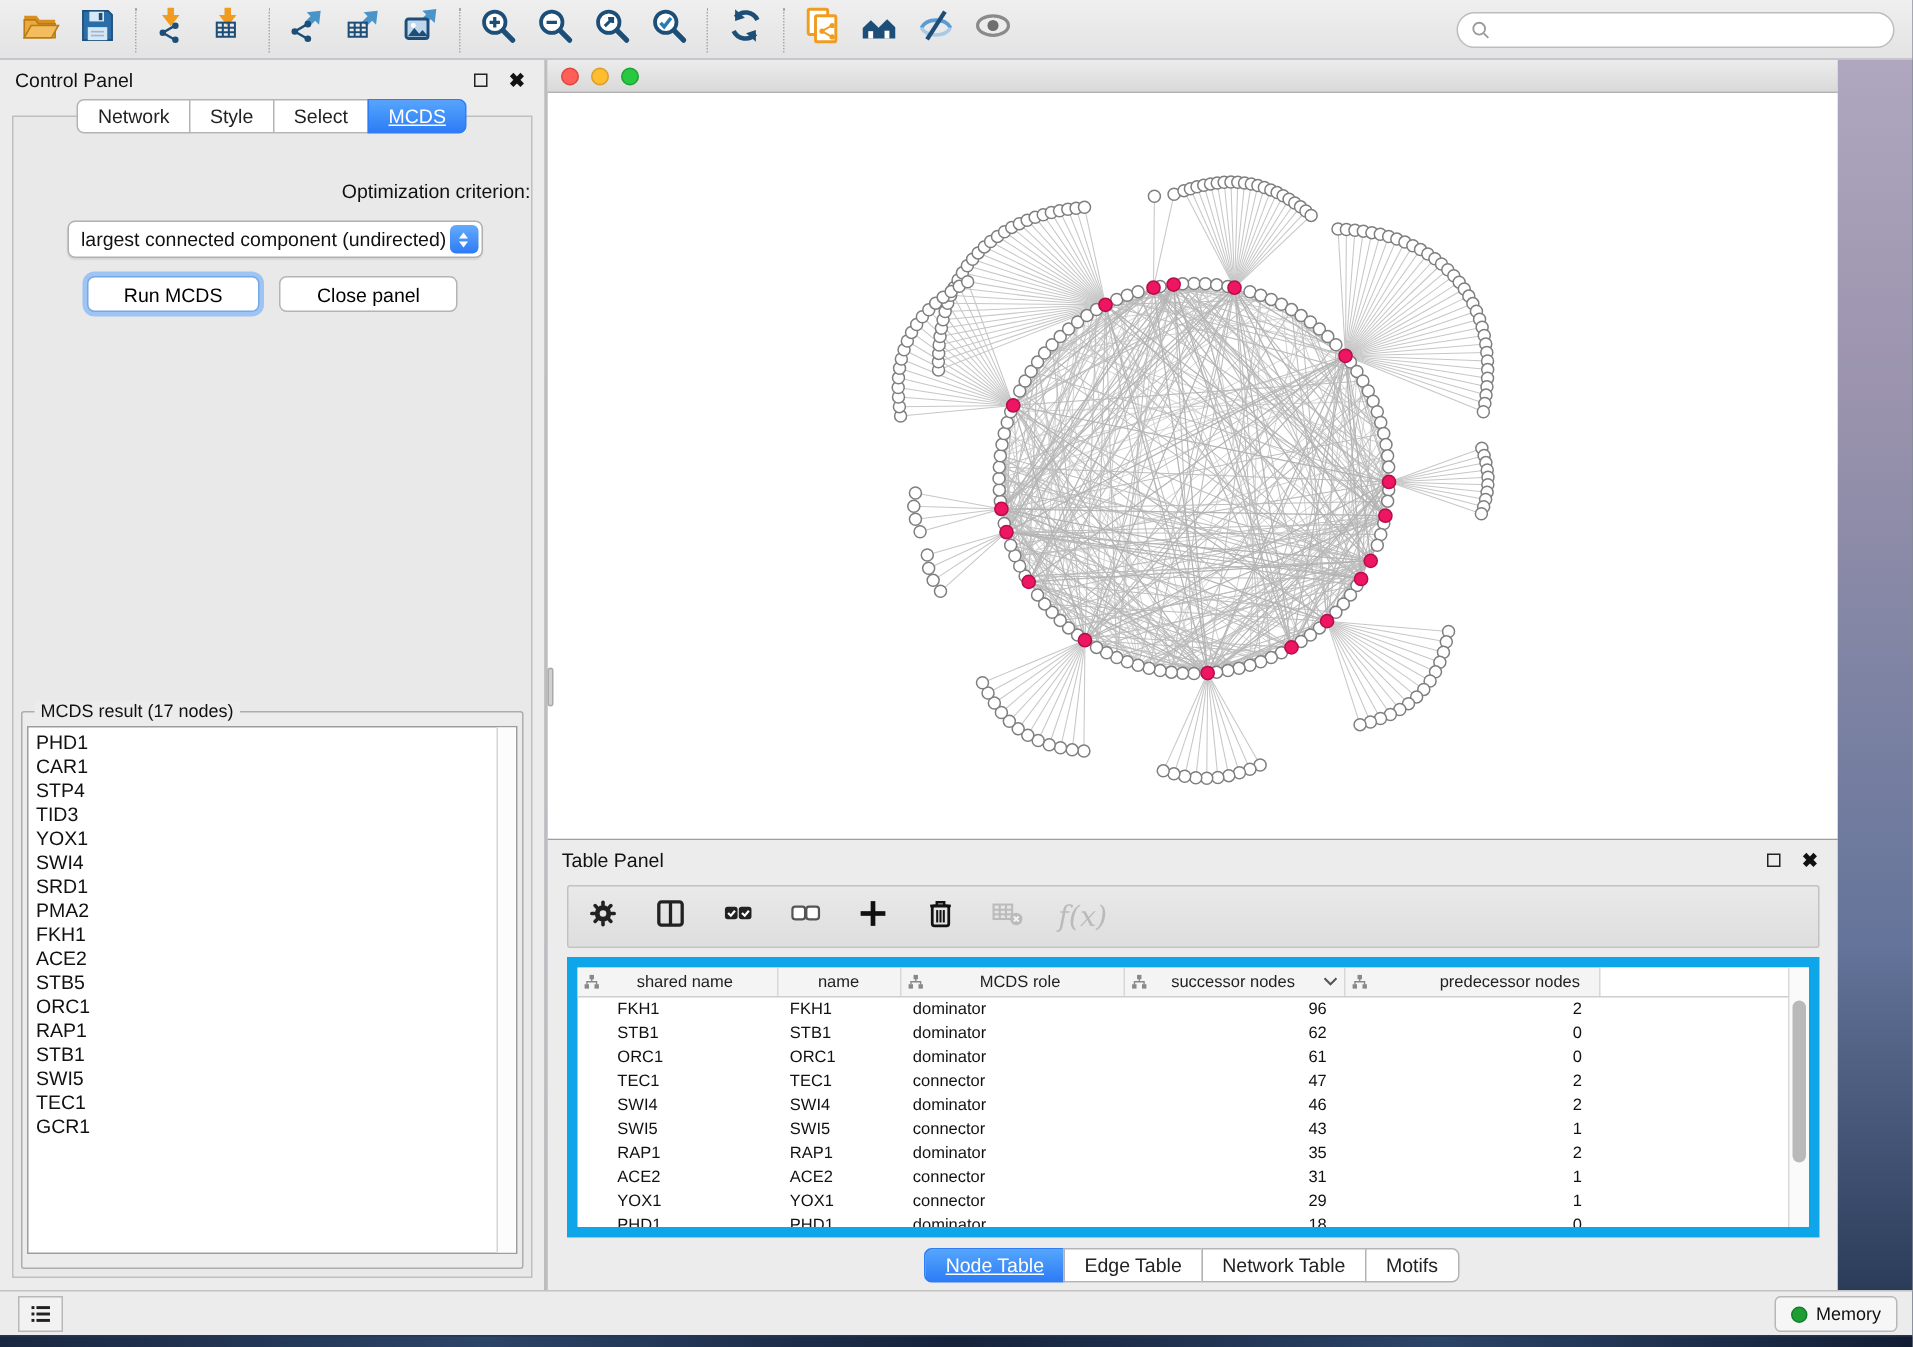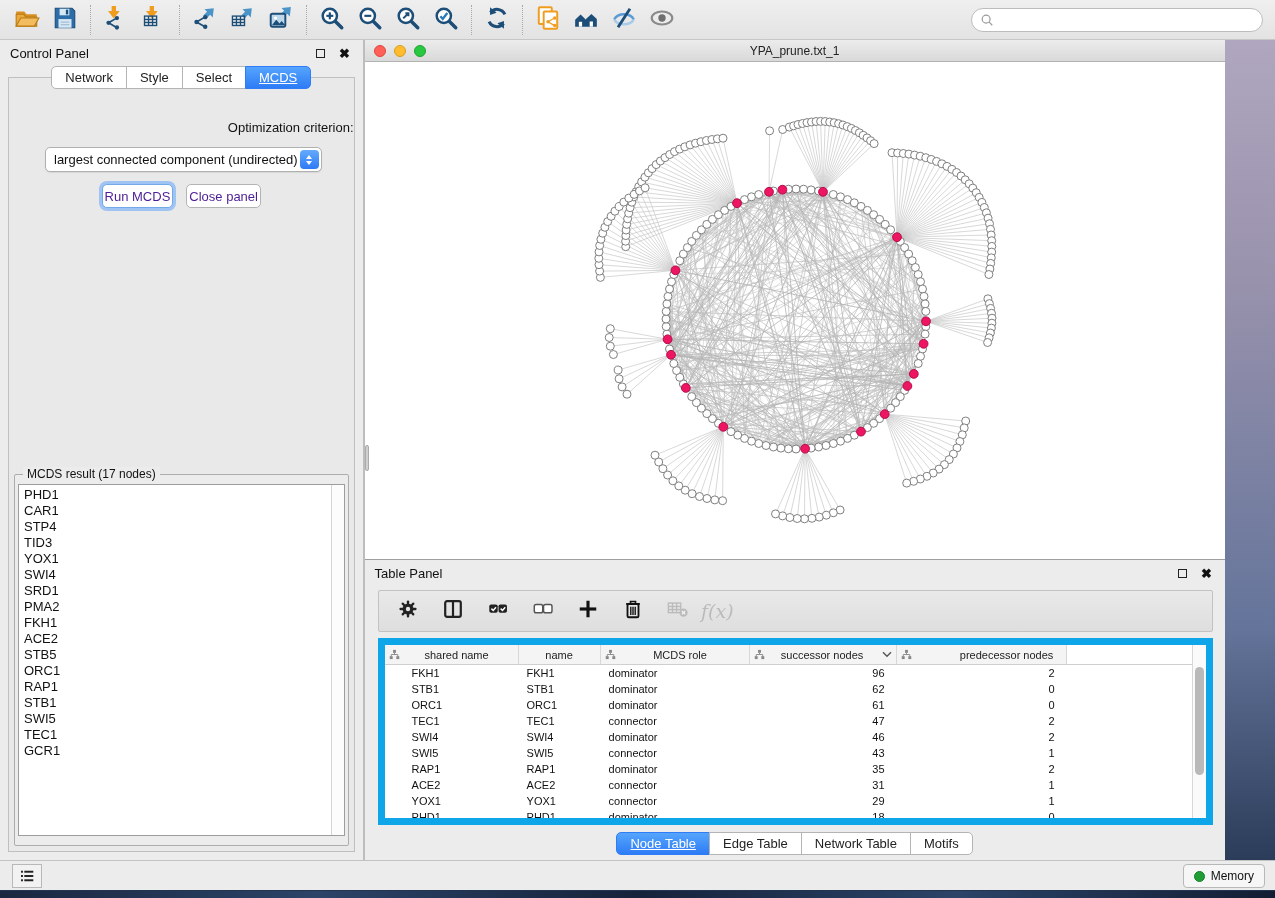--- a/index.html
+++ b/index.html
@@ -47,22 +47,22 @@
     display:flex; flex-direction:column; padding-top:30px; }
   #opt-label { text-align:right; font-size:13px; color:#111; margin-top:12px; }
   #criterion-select { display:flex; align-items:center; height:25px; margin:12px 32px 0 36px;
     background:#fff; border:1px solid #b0b0b0; border-radius:5px; box-shadow:0 1px 1px rgba(0,0,0,.08); }
   #criterion-select .val { flex:1; font-size:13px; padding-left:8px; color:#111; white-space:nowrap; }
   #criterion-select .stepper { width:19px; height:19px; margin:2px; border-radius:4px;
     background:linear-gradient(#64abfd,#2d7af5); display:flex; flex-direction:column; align-items:center; justify-content:center; gap:2px; }
   .chev-up { width:0; height:0; border-left:3.5px solid transparent; border-right:3.5px solid transparent; border-bottom:4px solid #fff; }
   .chev-dn { width:0; height:0; border-left:3.5px solid transparent; border-right:3.5px solid transparent; border-top:4px solid #fff; }
   #cp-buttons { display:flex; justify-content:center; gap:13px; margin-top:12px; }
-  .mac-btn { font-family:"Liberation Sans",sans-serif; font-size:13px; color:#4c1d95; background:#fff;
-    border:1px solid #b4b4b4; border-radius:5px; padding:3px 2px; height:24px; cursor:default; }
+  .mac-btn { font-family:"Liberation Sans",sans-serif; font-size:13px; color:#000000; background:#fff;
+    border:1px solid #b4b4b4; border-radius:5px; padding:3px 24px; height:24px; cursor:default; }
   .mac-btn.focus { box-shadow:0 0 0 3px rgba(110,170,250,.6); border-color:#74a9e8; }
   #mcds-fieldset { margin:6px 5px 5px 5px; height:372px; border:1px solid #adadad; border-radius:2px;
     padding:2px 3px 3px 3px; position:relative; background:#ececec; }
   #mcds-legend { position:absolute; top:-8px; left:8px; background:#ececec; padding:0 4px; font-size:12px; color:#111; }
   #mcds-list { margin-top:7px; height:352px; background:#fff; border:1px solid #9d9d9d; display:flex; }
   #mcds-items { flex:1; overflow:hidden; padding:2px 0 0 5px; }
   .mcds-item { font-size:13px; color:#111; line-height:16px; }
   #mcds-scroll { width:13px; border-left:1px solid #d5d5d5; background:#fcfcfc; }
   
   #network-window { height:520px; display:flex; flex-direction:column; border-bottom:1px solid #9f9f9f; }
@@ -72,21 +72,21 @@
   .tl { width:12px; height:12px; border-radius:50%; }
   .tl.red { background:#ff5f57; border:1px solid #e0443e; }
   .tl.yellow { background:#febc2e; border:1px solid #d99e22; }
   .tl.green { background:#28c840; border:1px solid #1ea331; }
   #net-title { position:absolute; left:0; right:0; text-align:center; font-size:12px; color:#222; }
   #net-canvas { flex:1; background:#fff; overflow:hidden; }
   
   #table-panel { flex:1; background:#ececec; display:flex; flex-direction:column; }
   #tp-toolbar { margin:4px 12px 0 13px; height:42px; background:linear-gradient(#e9e9e9,#dedede);
     border:1px solid #c2c2c2; border-radius:2px; display:flex; align-items:center; padding-left:12px; gap:17px; }
-  .tp-btn { width:28px; height:28px; display:flex; align-items:center; justify-content:flex-end; cursor:default; }
+  .tp-btn { width:28px; height:28px; display:flex; align-items:center; justify-content:flex-start; cursor:default; }
   .tp-btn svg { width:22px; height:22px; }
   .tp-btn.disabled { opacity:.55; }
   .fx-label { font-family:"DejaVu Serif", serif; font-style:italic; font-size:19px; color:#9a9a9a; }
   #node-table { margin:6px 12px 0 13px; height:187px; background:#fff; border:7px solid #0ea5e9;
     display:flex; position:relative; font-size:11px; }
   #table-main { flex:1; overflow:hidden; }
   #table-header { display:flex; height:20px; background:#f4f4f4; border-bottom:1px solid #cfcfcf; }
   .th-cell { display:flex; align-items:center; border-right:1px solid #d8d8d8; padding:0 4px; position:relative; }
   .th-cell .lbl { flex:1; text-align:center; font-size:11px; color:#222; }
   .th-cell svg.tree { width:11px; height:11px; flex:0 0 auto; }
@@ -346,21 +346,20 @@
       </div>
     </div>
 
     <div id="v-splitter">
         <div class="grip"></div>
       </div>
 
     <div id="right-col">
       <div id="network-window">
         <div id="net-titlebar">
-          <div id="net-title">YPA_prune.txt_1</div>
           <div id="traffic">
             <span class="tl red"></span>
             <span class="tl yellow"></span>
             <span class="tl green"></span>
           </div>
         </div>
         <div id="net-canvas"><svg width="860" height="497" viewBox="0 0 860 497">
               <g>
                 <line x1="372.0" y1="141.2" x2="260.7" y2="184.7" stroke="#c7c7c7" stroke-width="0.7"></line>
                 <line x1="372.0" y1="141.2" x2="260.6" y2="179.2" stroke="#c7c7c7" stroke-width="0.7"></line>

